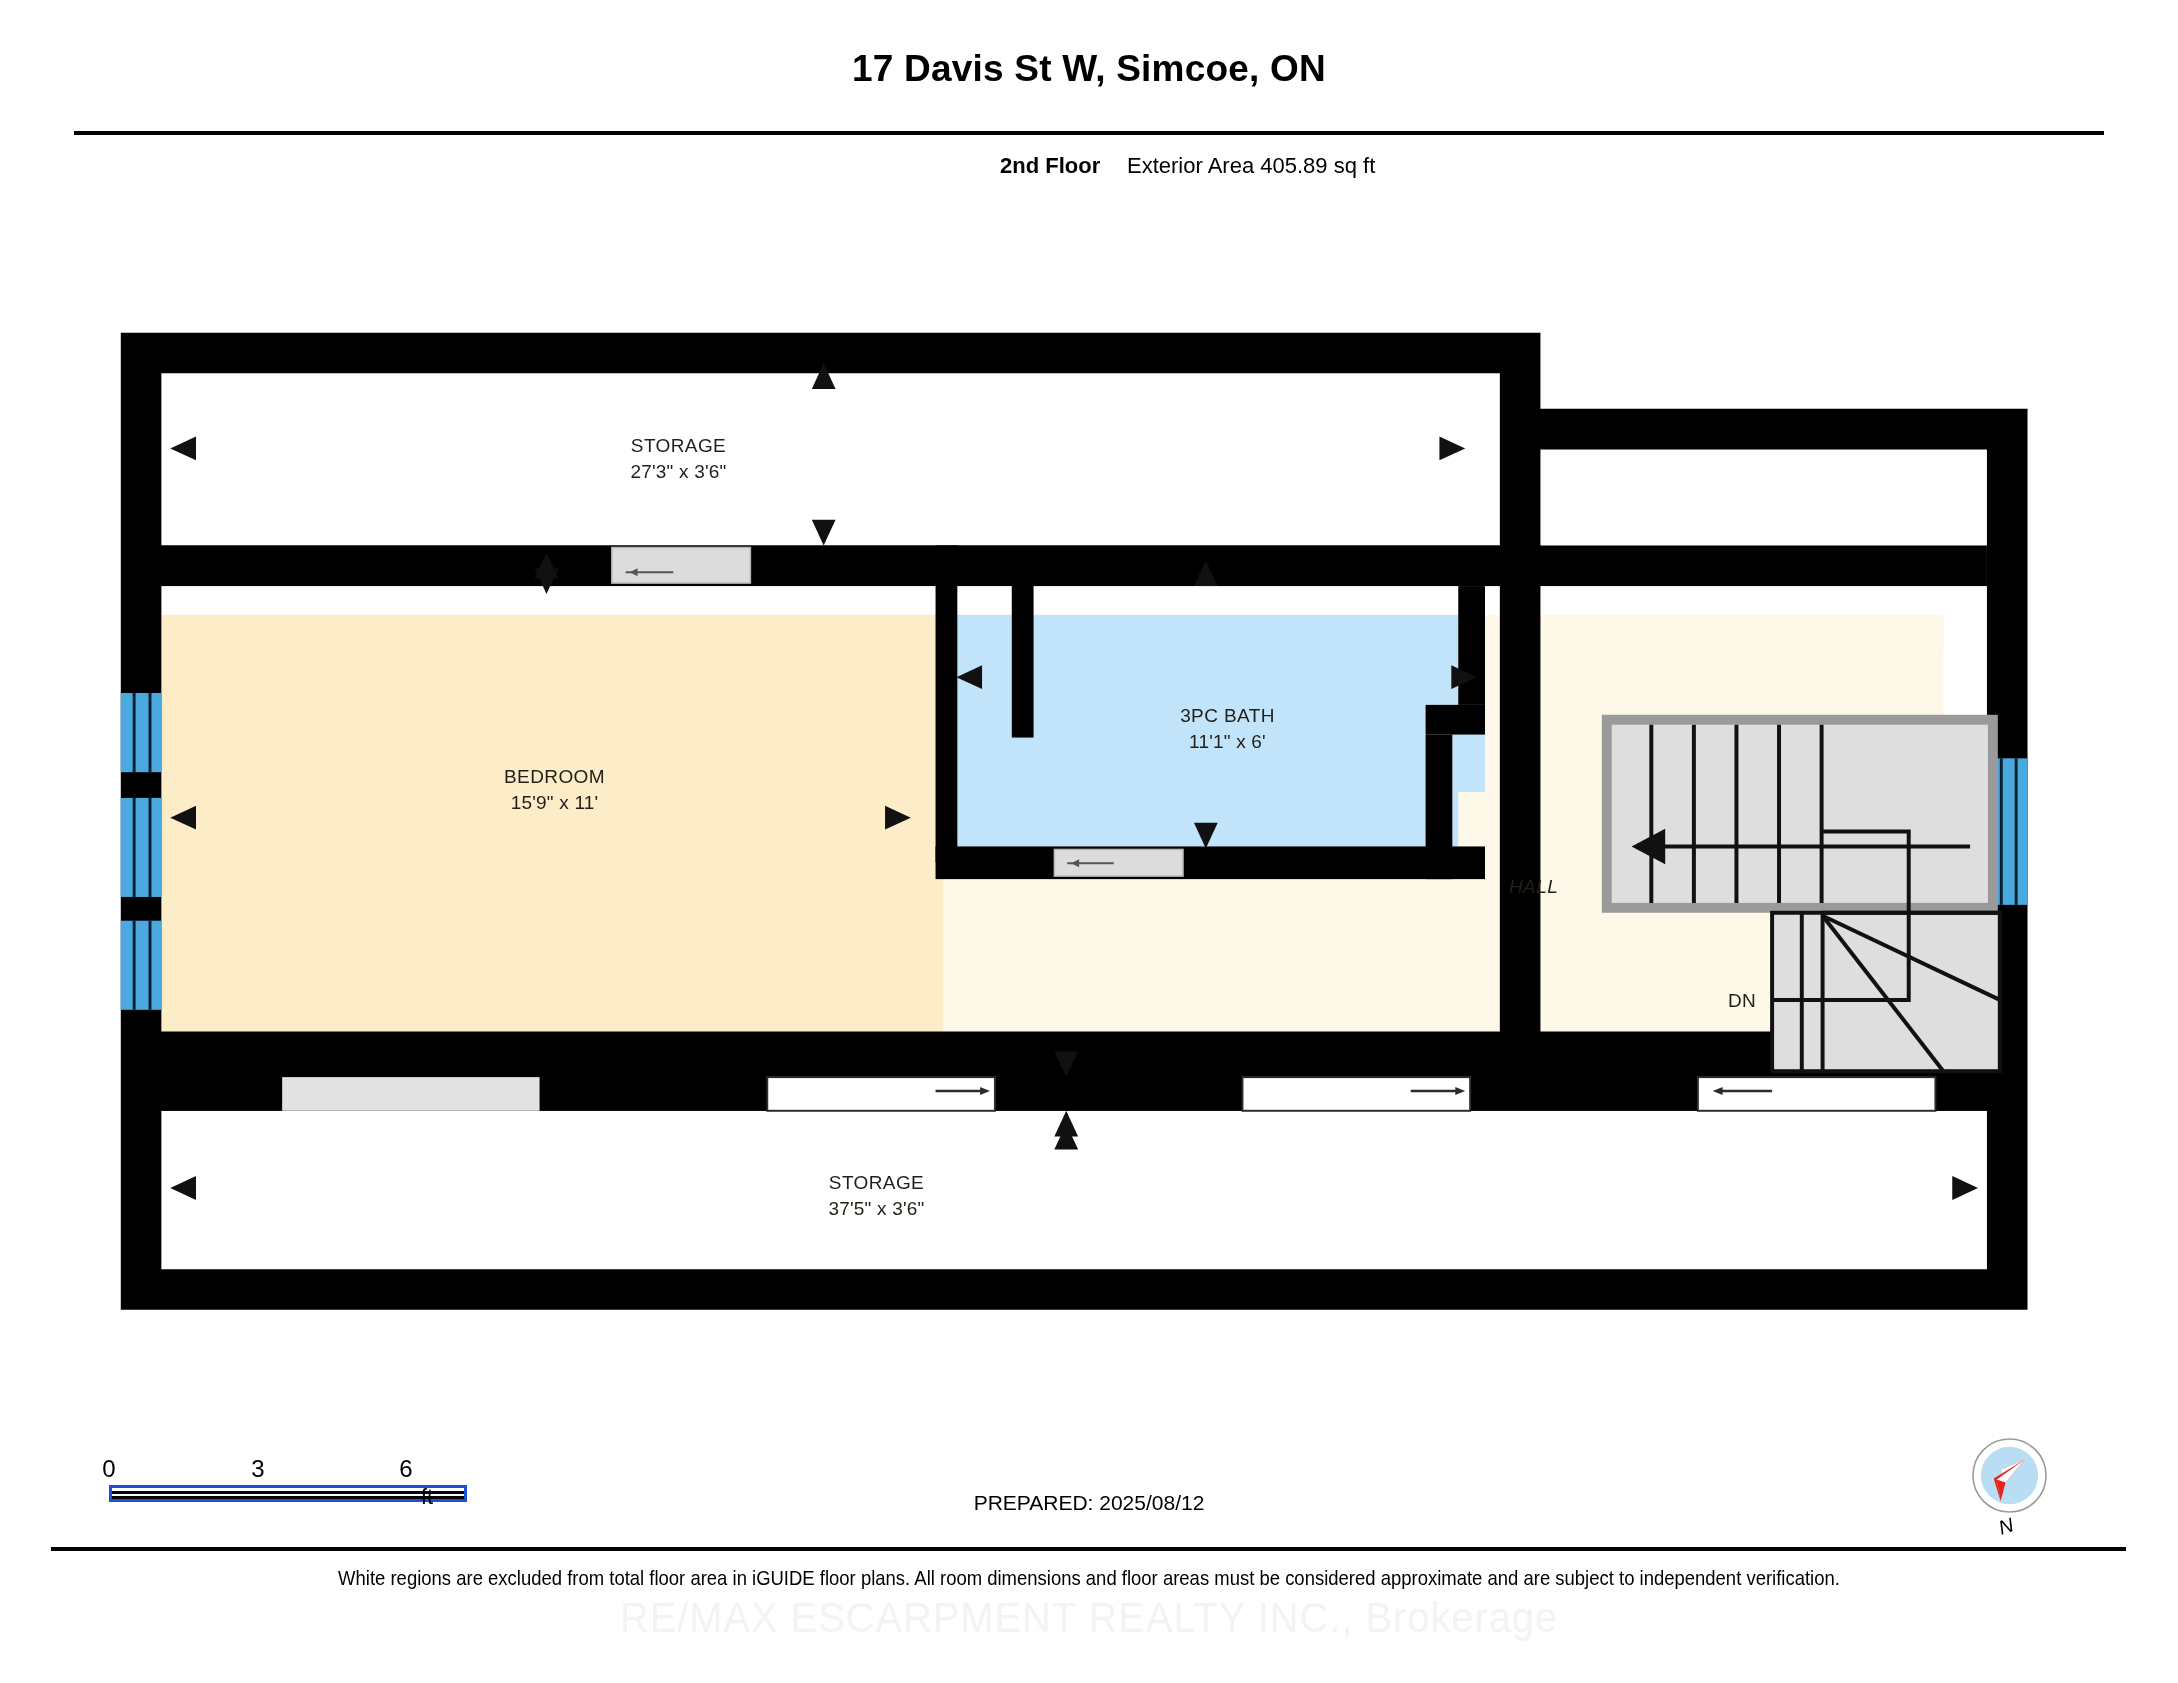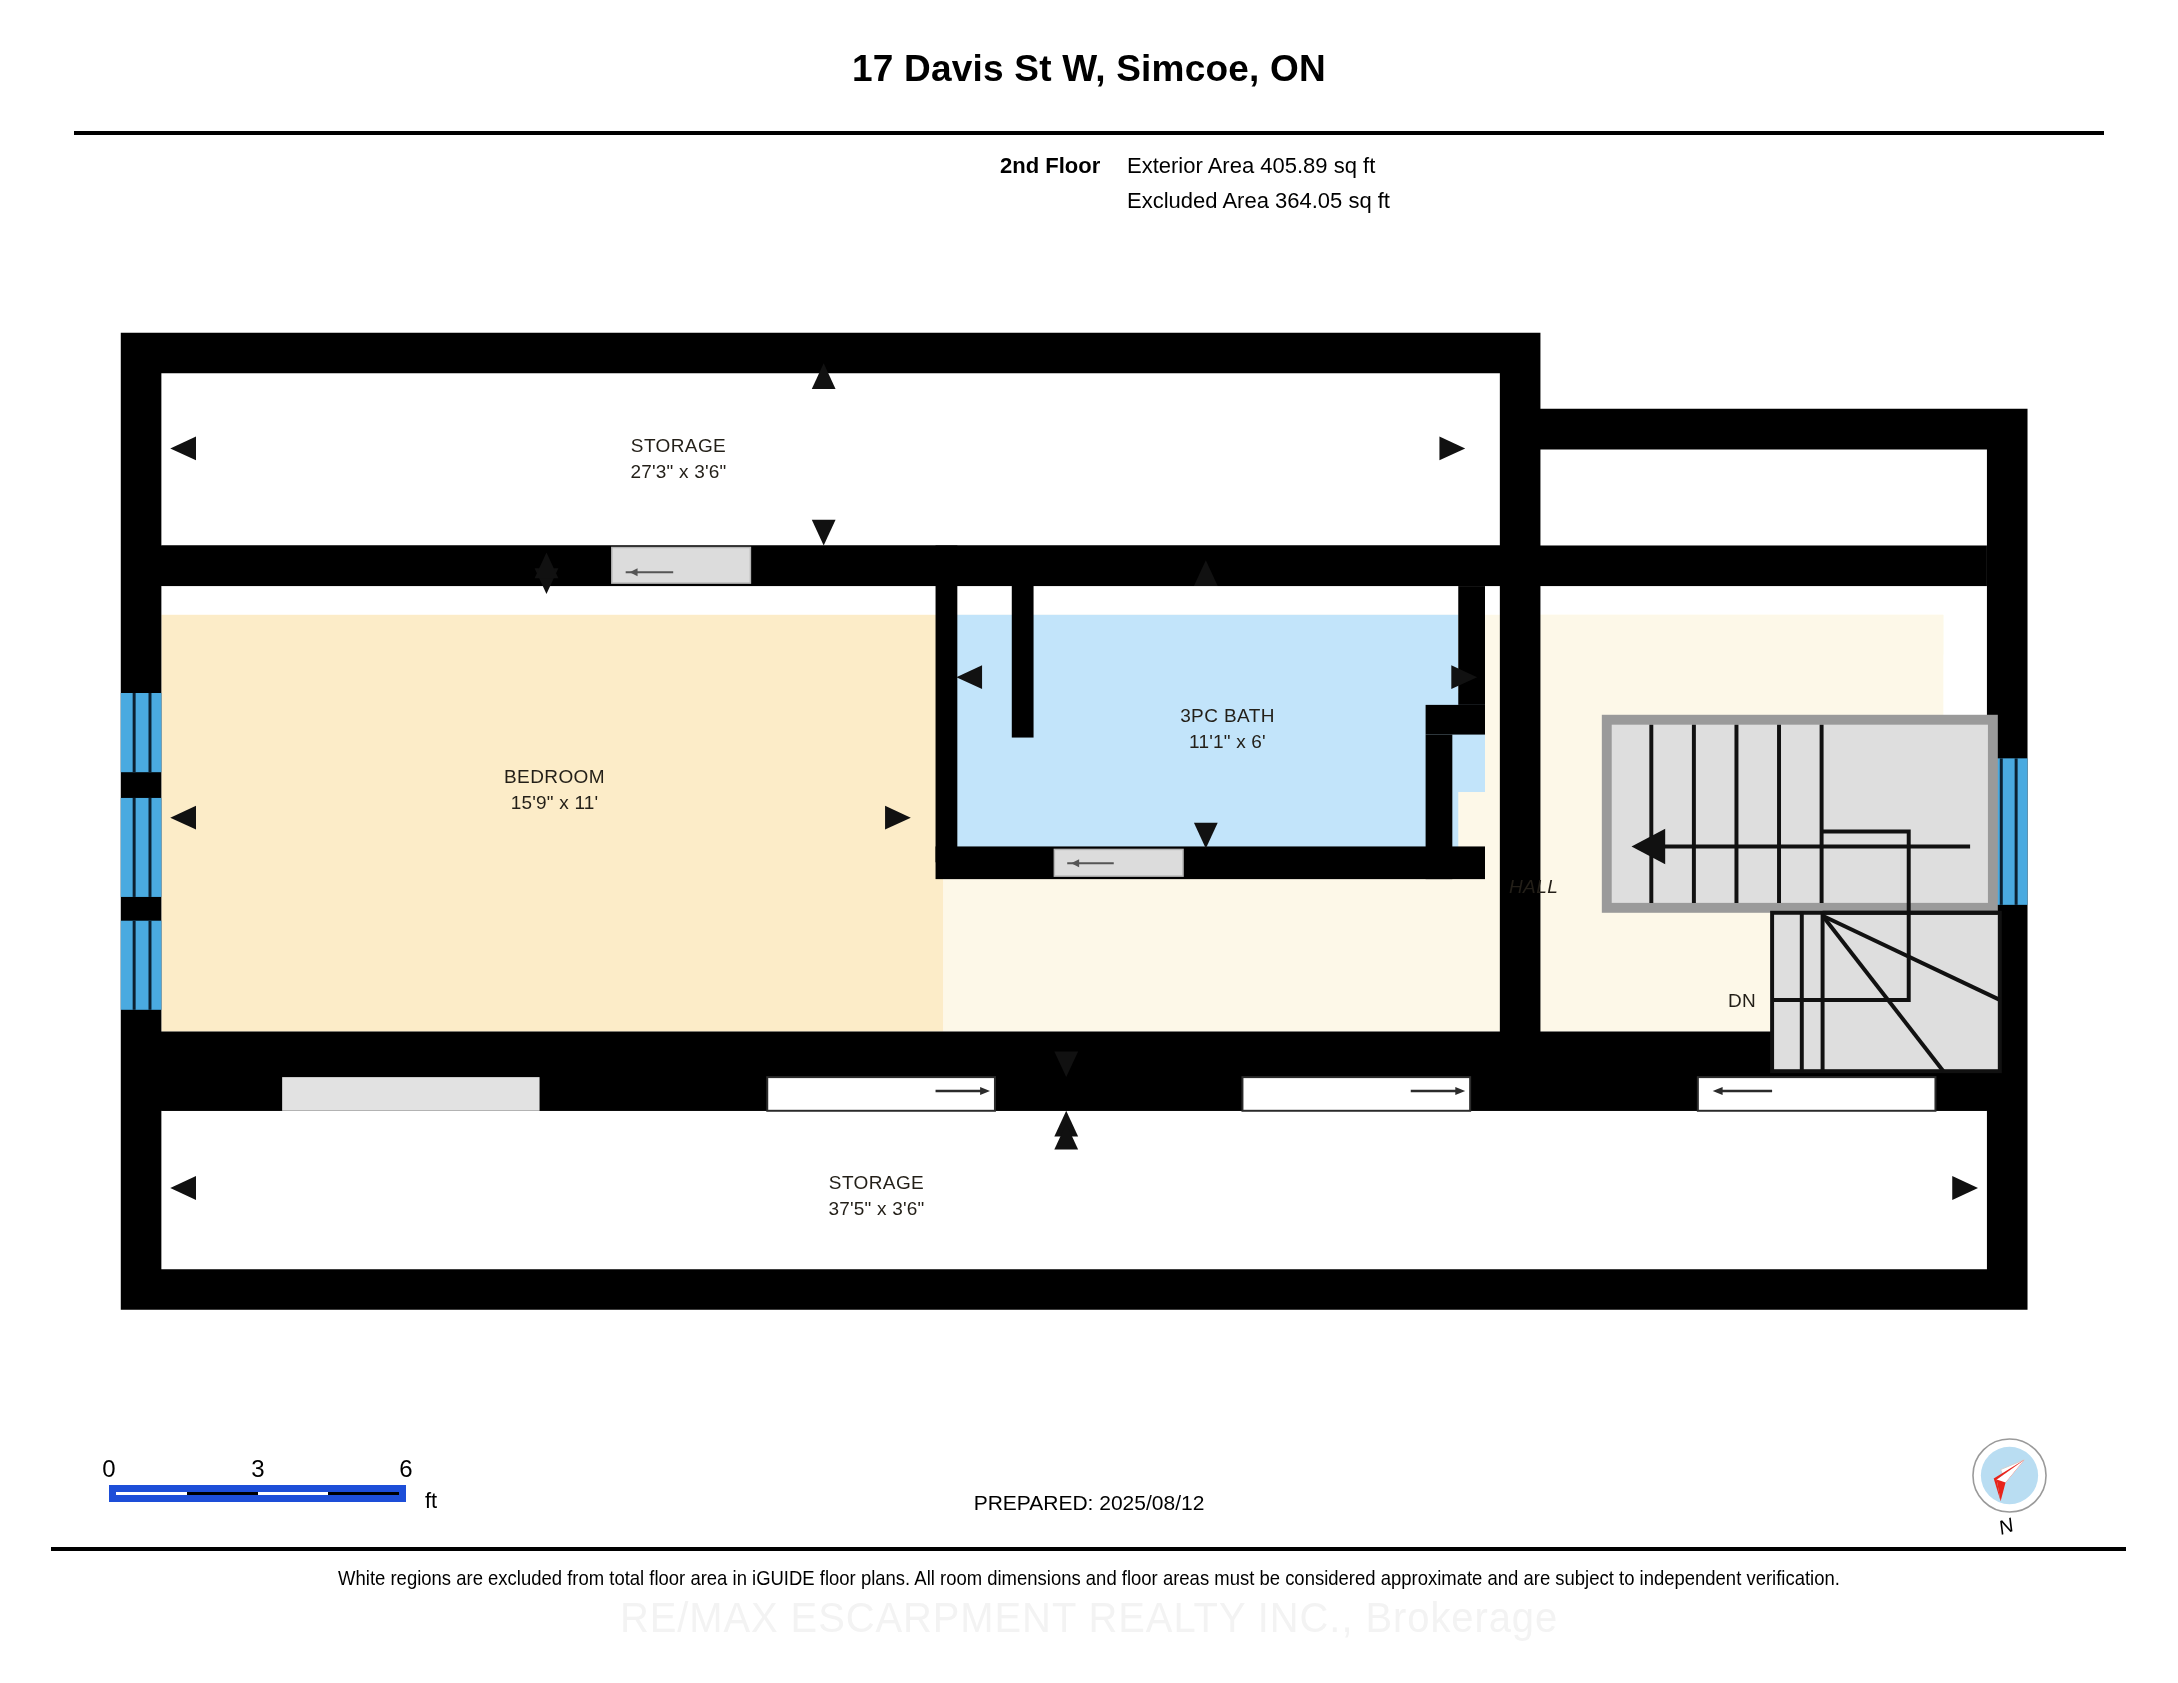--- a/index.html
+++ b/index.html
@@ -34,21 +34,21 @@
     white-space:nowrap;
   }
   .room-label .nm{display:block;letter-spacing:0.4px;}
   .room-label .dim{display:block;letter-spacing:0.2px;}
   .plain-label{font-size:19px;color:#231f18;white-space:nowrap;letter-spacing:0.4px;}
 
   
   #scalebar-wrap{left:109px;top:1455px;width:327px;}
   #scale-nums{position:relative;height:30px;}
   #scale-nums span{position:absolute;font-size:24px;transform:translateX(-50%);top:0;}
-  #scale-bar{position:relative;width:297px;height:17px;border:7px solid #1d4ed8;box-sizing:border-box;display:flex;}
+  #scale-bar{position:relative;width:358px;height:17px;border:3px solid #1d4ed8;box-sizing:border-box;display:flex;flex-direction:column;}
   #scale-bar div{height:100%;flex:1 1 25%;}
   #scale-unit{position:absolute;left:309px;top:-4px;font-size:22px;}
 
   #prepared{left:0;right:0;top:1468px;text-align:center;font-size:21px;margin-top:23px;}
 
   #compass{left:1970px;top:1436px;width:79px;height:79px;}
   #compass-n{left:1999px;top:1515px;font-size:20px;font-style:italic;
              transform:rotate(-18deg);}
 
   #footer-rule{left:51px;top:1547px;width:2075px;height:4px;background:#000;}
@@ -67,24 +67,20 @@
 </head>
 <body>
 
 <div class="abs" id="page-title">17 Davis St W, Simcoe, ON</div>
 <div class="abs" id="title-rule"></div>
 
 <div class="abs" id="area-block">
   <div class="area-row">
     <span class="floor-label">2nd Floor</span>
     <span class="area-text">Exterior Area 405.89 sq ft</span>
-  </div>
-  <div class="area-row sub">
-    <span class="floor-label">.</span>
-    <span class="area-text">Excluded Area 364.05 sq ft</span>
   </div>
 </div>
 
 <div class="abs" id="plan">
 <svg width="2178" height="1683" viewBox="0 0 2200 1700" xmlns="http://www.w3.org/2000/svg">
 
   <rect x="163" y="621" width="790" height="421" fill="#fcecc8"></rect>
 
   <rect x="953" y="621" width="1010" height="421" fill="#fdf8e8"></rect>
   <rect x="1530" y="621" width="433" height="40" fill="#fdf8e8"></rect>

